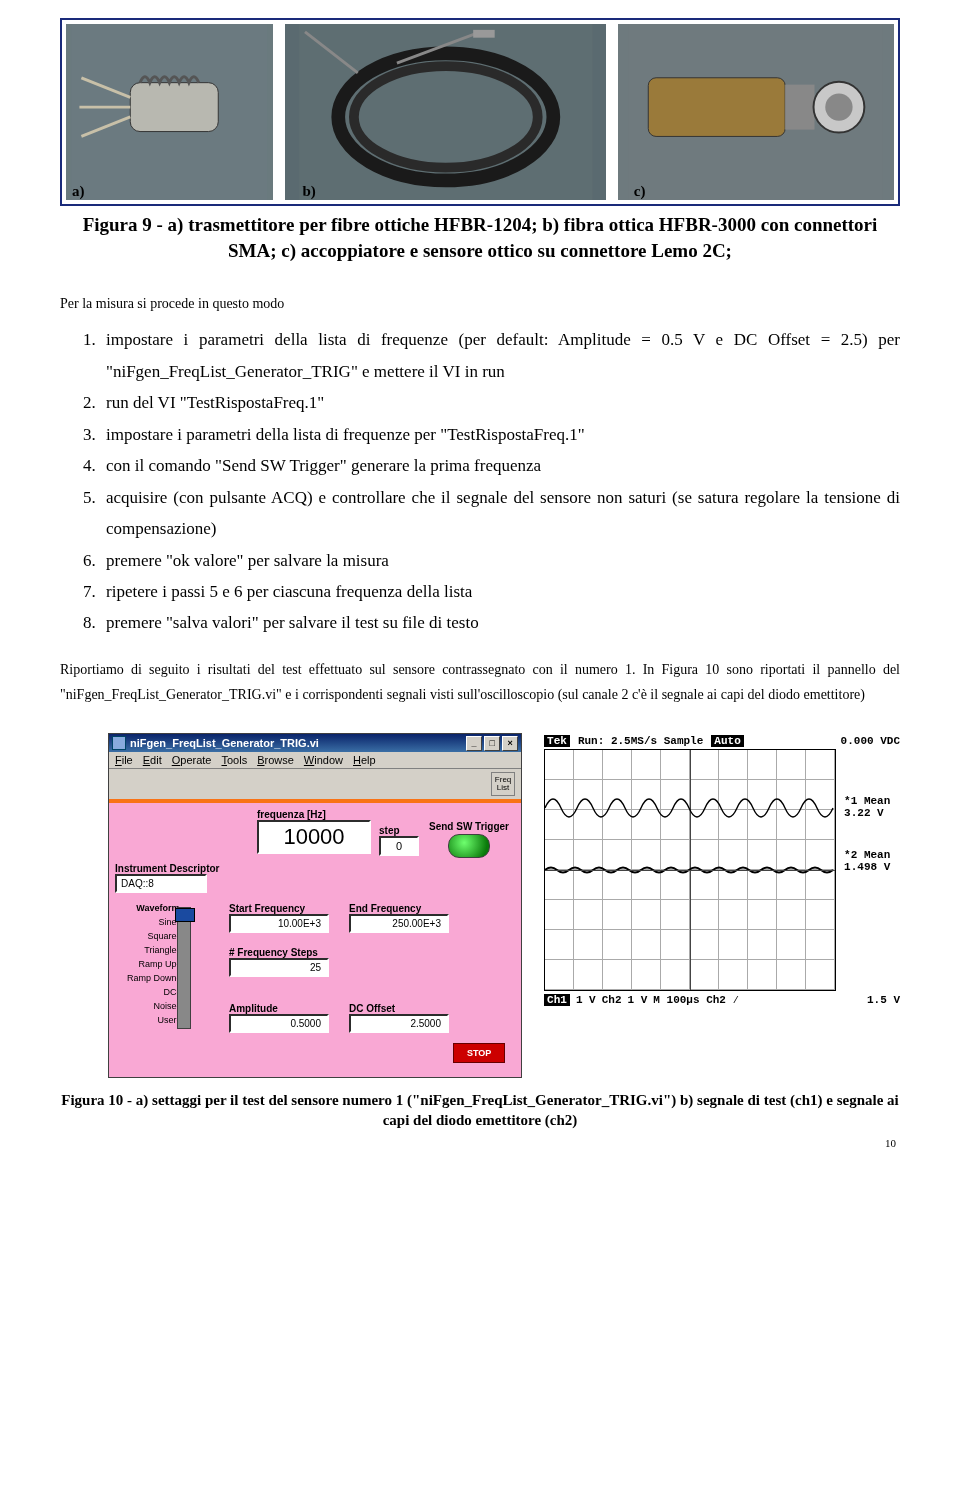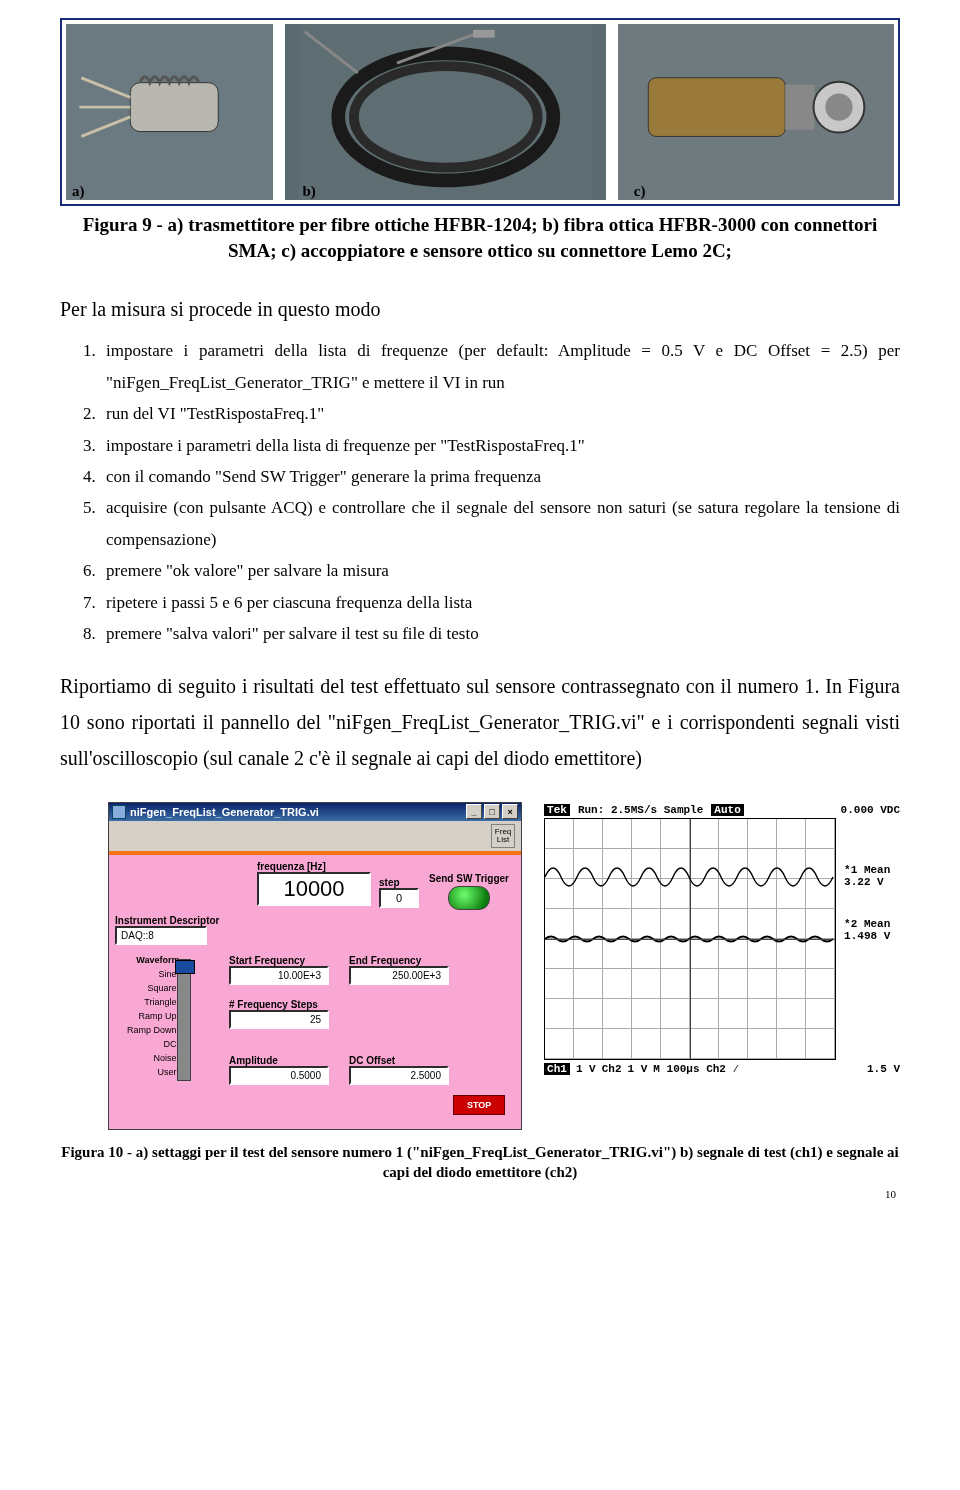--- a/index.html
+++ b/index.html
@@ -55,21 +55,21 @@
   .label-b { margin-left: 210px; }
   .label-c { margin-left: 310px; }
   .caption {
     text-align: center;
     font-weight: bold;
     font-size: 19px;
     margin: 6px 0 28px 0;
     line-height: 1.35;
   }
   .body-text {
-    font-size: 20px;
+    font-size: 14px;
     line-height: 1.8;
     text-align: justify;
   }
   .ol {
     font-size: 17px;
     line-height: 1.85;
     padding-left: 40px;
     margin: 8px 0 18px 0;
   }
   .ol li { padding-left: 6px; text-align: justify; }
@@ -279,20 +279,29 @@
 
   <div class="fig10-row">
 
     <div class="win">
       <div class="titlebar">
         <span style="width:12px;height:12px;background:#8ad;display:inline-block;margin-right:4px;border:1px solid #046;"></span>
         <span class="tt">niFgen_FreqList_Generator_TRIG.vi</span>
         <span class="winbtn">_</span>
         <span class="winbtn">□</span>
         <span class="winbtn">×</span>
+      </div>
+      <div class="menubar">
+        <span>File</span>
+        <span>Edit</span>
+        <span>Operate</span>
+        <span>Tools</span>
+        <span>Browse</span>
+        <span>Window</span>
+        <span>Help</span>
       </div>
       <div class="toolbar">
         <div class="toolbtn">Freq List</div>
       </div>
       <div class="panel">
         <div class="freqbox">
           <div class="lbl">frequenza [Hz]</div>
           <div class="sunken big">10000</div>
         </div>
         <div class="stepbox">

